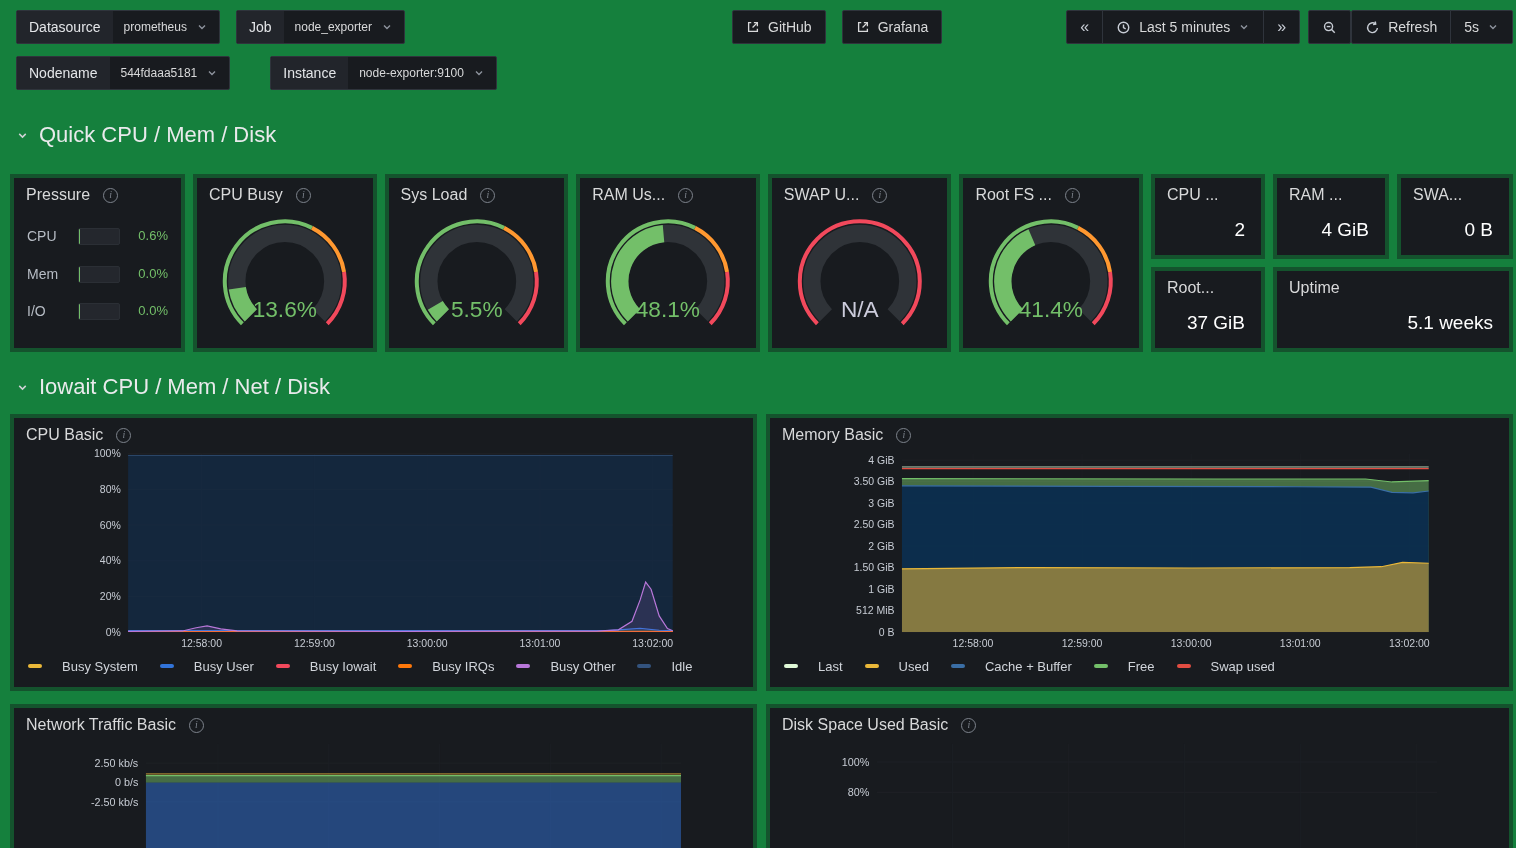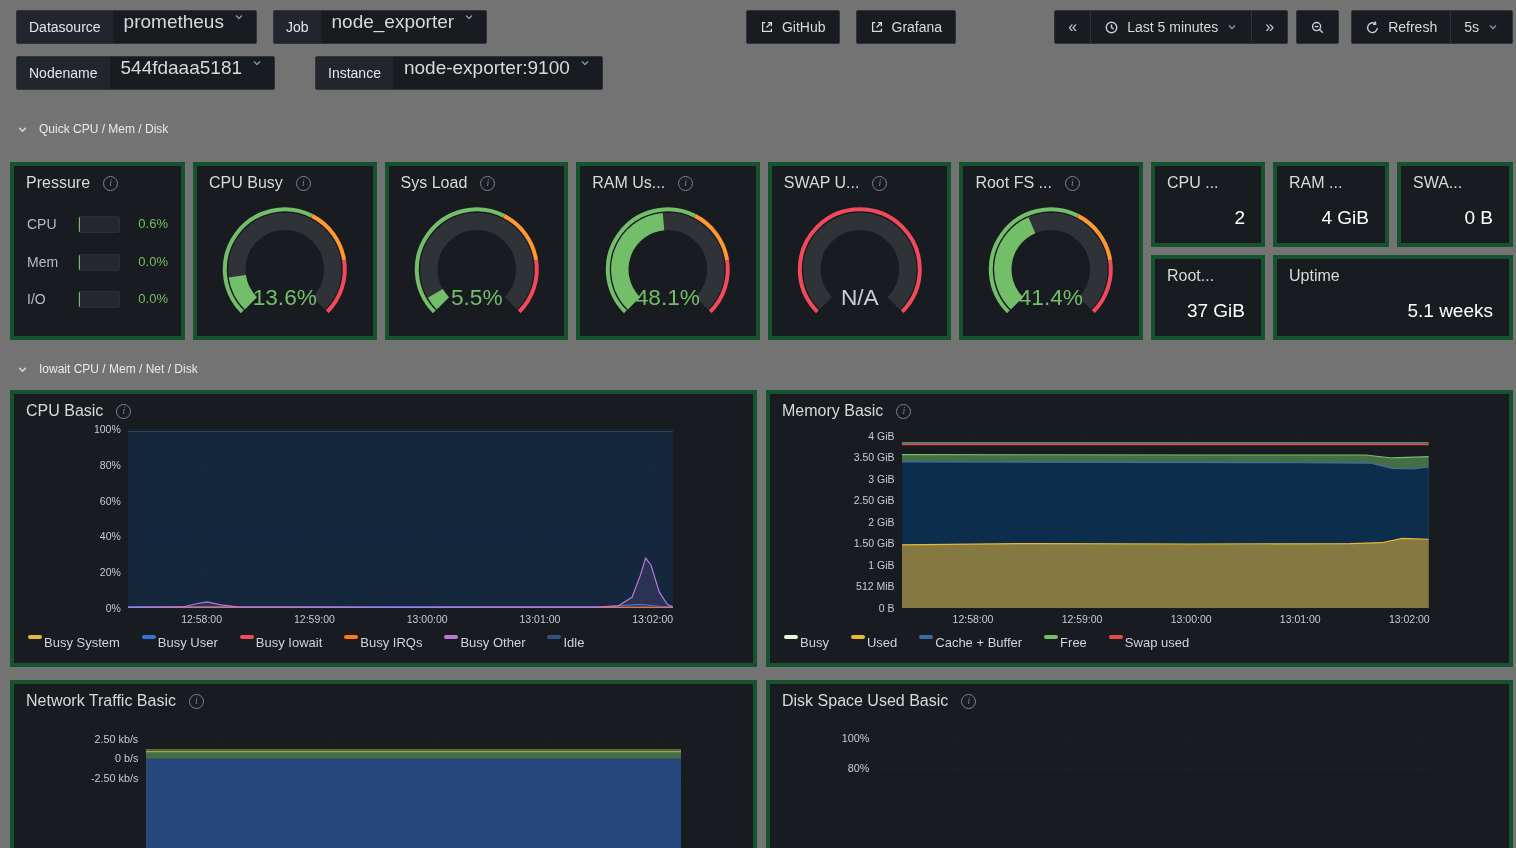--- a/index.html
+++ b/index.html
@@ -1,41 +1,41 @@
 <!DOCTYPE html>
 <html><head>
 <meta charset="utf-8">
 <style>
   *{box-sizing:border-box;margin:0;padding:0}
   html,body{background:#111217}
   body{width:1516px;height:848px;overflow:hidden;font-family:"Liberation Sans",sans-serif;color:#d8d9da}
-  .page{width:1516px;height:848px;overflow:hidden;padding:10px 3px 0 10px;background:#737373}
+  .page{width:1516px;height:848px;overflow:hidden;padding:10px 3px 0 10px;background:#15803d}
 
   
   .topbar{display:flex;align-items:center;padding-left:6px}
   .vrow{display:flex;align-items:center;gap:24px;padding-left:6px;margin-top:12px}
   .spacer-a{flex:1.45}
   .spacer-b{flex:0.55}
   .var-ctrl{display:flex;align-items:stretch;height:34px;border:1px solid #2f343c;border-radius:2px;background:#181b1f;overflow:hidden}
   .var-ctrl + .var-ctrl{margin-left:16px}
   .var-label{display:flex;align-items:center;padding:0 12px;background:#22252b;color:#e3e5e8;font-size:14px;font-weight:500}
-  .var-value{display:flex;align-items:flex-start;gap:9px;padding:0 11px;color:#d8d9da;font-size:19px;cursor:pointer}
+  .var-value{display:flex;align-items:center;gap:9px;padding:0 11px;color:#d8d9da;font-size:12px;cursor:pointer}
   .tbtn{display:inline-flex;align-items:center;gap:8px;height:34px;padding:0 13px;background:#181b1f;border:1px solid #2f343c;border-radius:2px;color:#d8d9da;font-size:14px;font-family:inherit;cursor:pointer;white-space:nowrap}
   .tbtn + .tbtn{margin-left:16px}
   .joined{display:flex}
   .joined .tbtn{border-radius:0;margin-left:-1px}
   .joined .tbtn:first-child{border-radius:2px 0 0 2px;margin-left:0}
   .joined .tbtn:last-child{border-radius:0 2px 2px 0}
   .glyph{font-size:16px;color:#c7ccd4;line-height:1}
   .icon{flex:none}
   .zoom-btn{margin-left:8px}
-  .refresh-grp{margin-left:12px}
-
-  
-  .section{display:flex;align-items:center;gap:10px;margin:32px 0 0 6px;font-size:12px;font-weight:500;color:#e9eaec;cursor:pointer}
+  .refresh-grp{}
+
+  
+  .section{display:flex;align-items:center;gap:10px;margin:32px 0 0 6px;font-size:22px;font-weight:500;color:#e9eaec;cursor:pointer}
   .section.s2{margin-top:22px}
 
   
   .panel{background:#181b1f;border:4px solid #14532d;border-radius:0;display:flex;flex-direction:column;min-width:0;overflow:hidden}
   .panel-head{display:flex;align-items:center;gap:13px;padding:8px 12px 4px;font-size:16px;font-weight:500;color:#d8d9da;min-height:24px}
   .panel-head .title{white-space:nowrap;overflow:hidden;text-overflow:ellipsis}
   .info{flex:none;width:15px;height:15px;border:1px solid #7d838c;border-radius:50%;color:#7d838c;font-size:10px;font-style:italic;font-family:"Liberation Serif",serif;display:inline-flex;align-items:center;justify-content:center;line-height:1}
 
   .grid1{display:grid;grid-template-columns:175px repeat(5,1fr) 114px 116px 116px;grid-template-rows:85px 85px;gap:8px;margin-top:26px}
   .span2{grid-row:1/3}
@@ -57,21 +57,21 @@
   
   .stat-value{margin-top:auto;text-align:right;padding:0 16px 14px;font-size:19px;font-weight:500;color:#ffffff;white-space:nowrap}
 
   
   .grid2{display:grid;grid-template-columns:1fr 1fr;gap:9px;margin-top:14px}
   .grid2.row3{margin-top:13px}
   .chart-panel{height:277px}
   .chart-body{flex:1;min-height:0;position:relative}
   .chart-svg{position:absolute;inset:0;width:100%;height:100%;cursor:crosshair}
   .legend{display:flex;flex-wrap:wrap;align-items:center;gap:4px 22px;min-height:34px;padding:2px 14px 10px;font-size:13px;color:#d0d4da}
-  .legend .li{display:inline-flex;gap:2px;cursor:pointer}
+  .legend .li{display:inline-flex;align-items:center;gap:20px;cursor:pointer}
   .legend .sw{display:inline-block;width:14px;height:4px;border-radius:2px}
 
   svg text{font-family:"Liberation Sans",sans-serif}
 </style>
 </head>
 <body>
 
 <div class="page">
 
   <div class="topbar">
@@ -462,21 +462,21 @@
               <path d="M78.0 149.7 L241.3 148.1 L437.2 148.7 L633.0 148.1 L672.2 147.1 L698.4 141.7 L731.0 142.8 L 731.0 228.0 L 78.0 228.0 Z" fill="#eab839" fill-opacity="0.55" stroke="none"></path>
               <path d="M78.0 149.7 L241.3 148.1 L437.2 148.7 L633.0 148.1 L672.2 147.1 L698.4 141.7 L731.0 142.8" fill="none" stroke="#eab839" stroke-width="1.5"></path>
               <path d="M78.0 23.5 L731.0 23.5" fill="none" stroke="#e0f9d7" stroke-width="1"></path>
               <path d="M78.0 25.6 L731.0 25.6" fill="none" stroke="#e24d42" stroke-width="1.5"></path>
             </g>
           </svg>
         </div>
       <div class="legend">
           <span class="li">
             <span class="sw" style="background: rgb(224, 249, 215);"></span>
-            <span>Busy</span>
+            <span>Last</span>
           </span>
           <span class="li">
             <span class="sw" style="background: rgb(234, 184, 57);"></span>
             <span>Used</span>
           </span>
           <span class="li">
             <span class="sw" style="background: rgb(58, 110, 165);"></span>
             <span>Cache + Buffer</span>
           </span>
           <span class="li">

